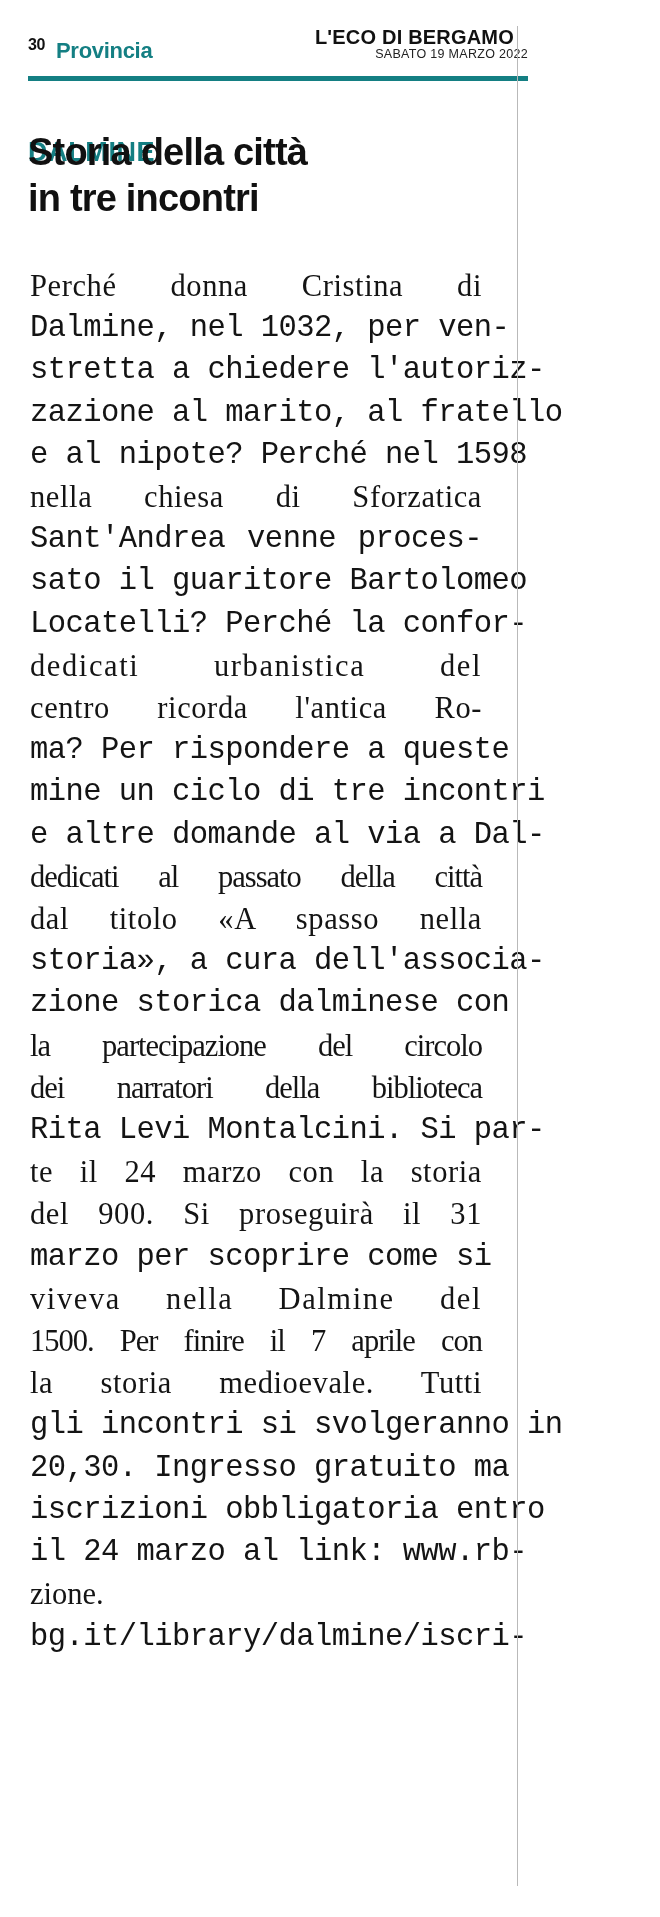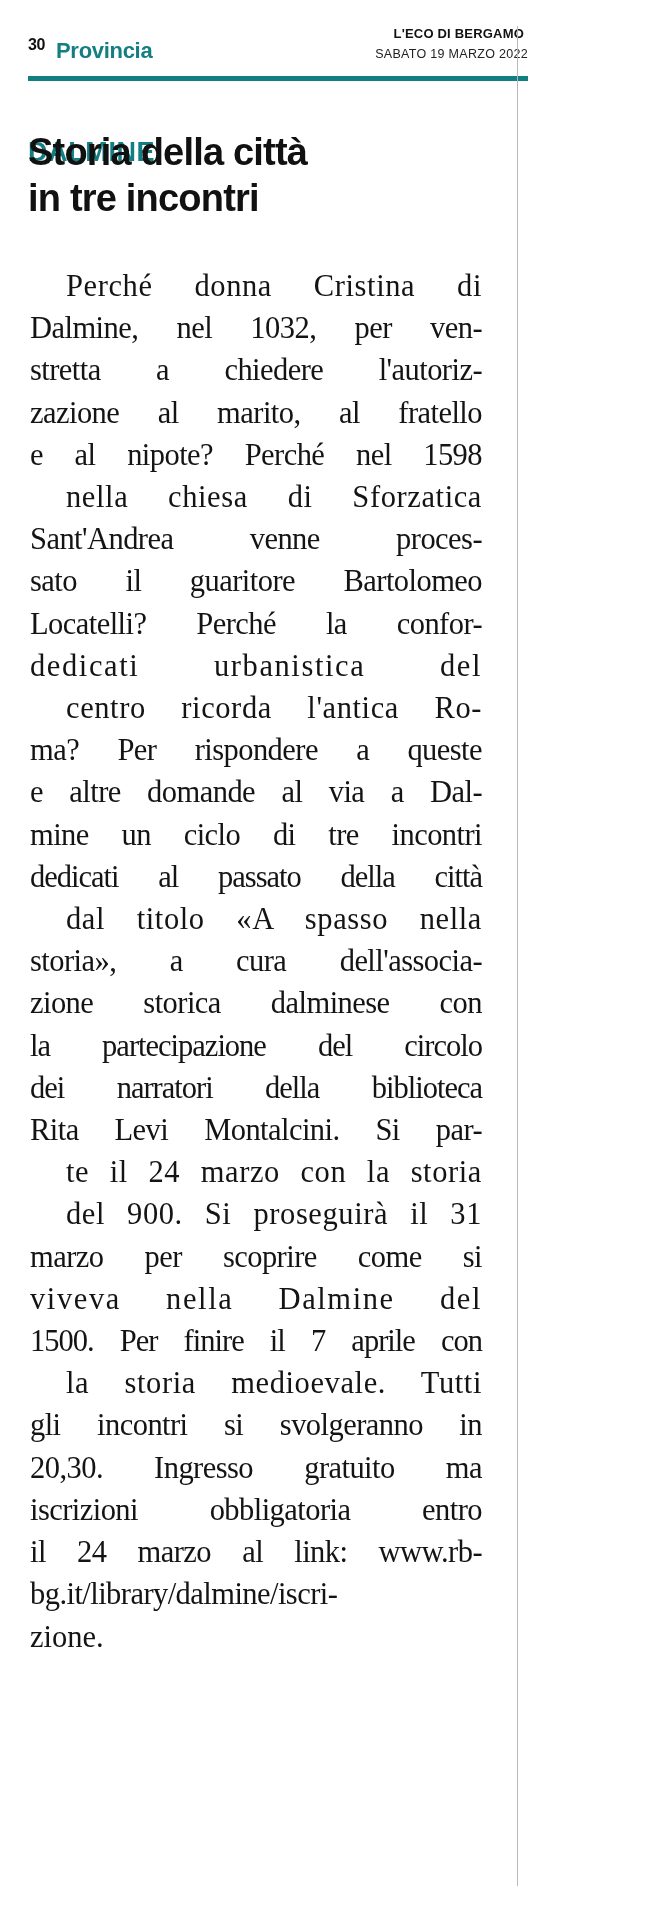--- a/index.html
+++ b/index.html
@@ -46,26 +46,26 @@
     left: 28px;
     top: 12px;
     font-family: "Liberation Sans", sans-serif;
     font-weight: bold;
     font-size: 22px;
     letter-spacing: -0.3px;
     color: #147f83;
   }
   .paper-name {
     position: absolute;
-    right: 4px;
+    right: 14px;
     top: 0;
     text-align: right;
     font-family: "Liberation Sans", sans-serif;
     font-weight: bold;
-    font-size: 13px;
+    font-size: 20px;
     letter-spacing: 0.2px;
     color: #111;
     white-space: nowrap;
     padding-left: 37px;
   }
   .paper-date {
     position: absolute;
     right: 0;
     top: 21px;
     text-align: right;
@@ -136,23 +136,23 @@
     display: block;
     white-space: nowrap;
     text-align: justify;
     text-align-last: justify;
   }
   .article-body p .ln.last {
     text-align-last: left;
   }
 
   
-  .t-tight  { letter-spacing: -0.55px; }
+  .t-tight  { letter-spacing: -0.55px; font-family: Liberation Mono, monospace; }
   .t-tight2 { letter-spacing: -1.0px; }
-  .t-loose  { letter-spacing: 0.6px; margin-left: 36px; }
+  .t-loose  { letter-spacing: 0.6px; }
   .t-loose2 { letter-spacing: 1.6px; }
   .t-norm   { letter-spacing: 0px; }
 
   
   .col-rule {
     position: absolute;
     left: 517px;
     top: 26px;
     width: 1px;
     height: 1860px;
@@ -187,39 +187,39 @@
       <span class="ln t-tight">stretta a chiedere l'autoriz-</span>
       <span class="ln t-tight">zazione al marito, al fratello</span>
       <span class="ln t-tight">e al nipote? Perché nel 1598</span>
       <span class="ln t-loose">nella chiesa di Sforzatica</span>
       <span class="ln t-tight">Sant'Andrea venne proces-</span>
       <span class="ln t-tight">sato il guaritore Bartolomeo</span>
       <span class="ln t-tight">Locatelli? Perché la confor-</span>
       <span class="ln t-loose2">dedicati urbanistica del</span>
       <span class="ln t-loose">centro ricorda l'antica Ro-</span>
       <span class="ln t-tight">ma? Per rispondere a queste</span>
+      <span class="ln t-tight">mine un ciclo di tre incontri</span>
       <span class="ln t-tight">e altre domande al via a Dal-</span>
-      <span class="ln t-tight">mine un ciclo di tre incontri</span>
       <span class="ln t-tight2">dedicati al passato della città</span>
       <span class="ln t-loose">dal titolo «A spasso nella</span>
       <span class="ln t-tight">storia», a cura dell'associa-</span>
       <span class="ln t-tight">zione storica dalminese con</span>
       <span class="ln t-tight2">la partecipazione del circolo</span>
       <span class="ln t-tight2">dei narratori della biblioteca</span>
       <span class="ln t-tight">Rita Levi Montalcini. Si par-</span>
       <span class="ln t-loose">te il 24 marzo con la storia</span>
       <span class="ln t-loose">del 900. Si proseguirà il 31</span>
       <span class="ln t-tight">marzo per scoprire come si</span>
       <span class="ln t-loose2">viveva nella Dalmine del</span>
       <span class="ln t-tight2">1500. Per finire il 7 aprile con</span>
       <span class="ln t-loose">la storia medioevale. Tutti</span>
       <span class="ln t-tight">gli incontri si svolgeranno in</span>
       <span class="ln t-tight">20,30. Ingresso gratuito ma</span>
       <span class="ln t-tight">iscrizioni obbligatoria entro</span>
       <span class="ln t-tight">il 24 marzo al link: www.rb-</span>
+      <span class="ln last t-norm">zione.</span>
       <span class="ln t-tight">bg.it/library/dalmine/iscri-</span>
-      <span class="ln last t-norm">zione.</span>
     </p>
   </div>
 
   <div class="col-rule"></div>
 
 </div>
 
 </body></html>

